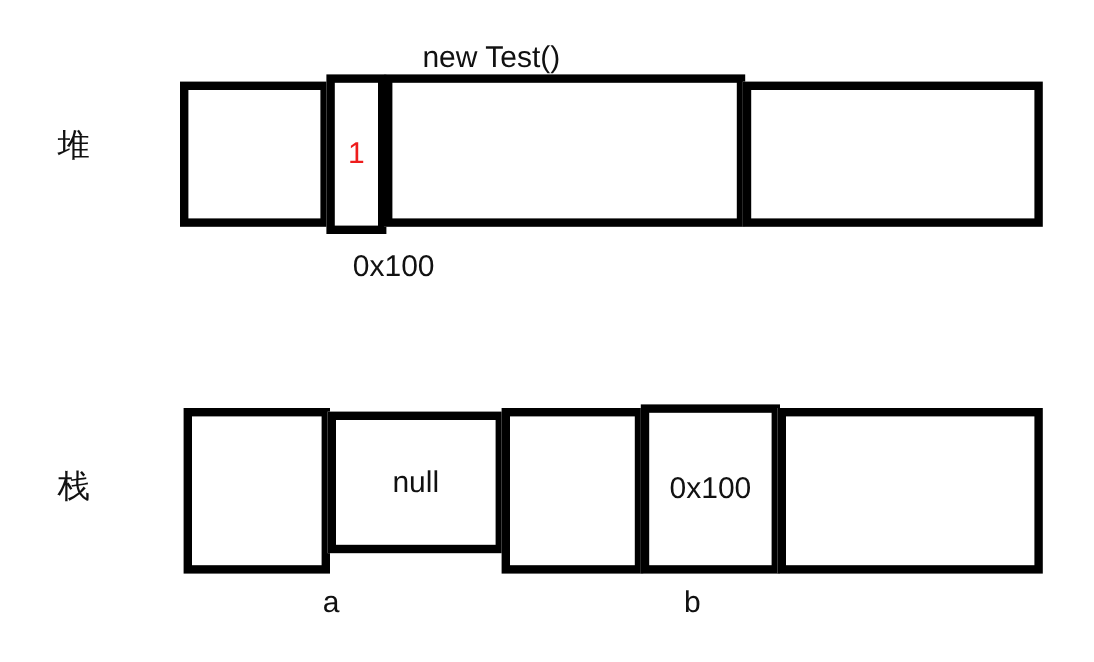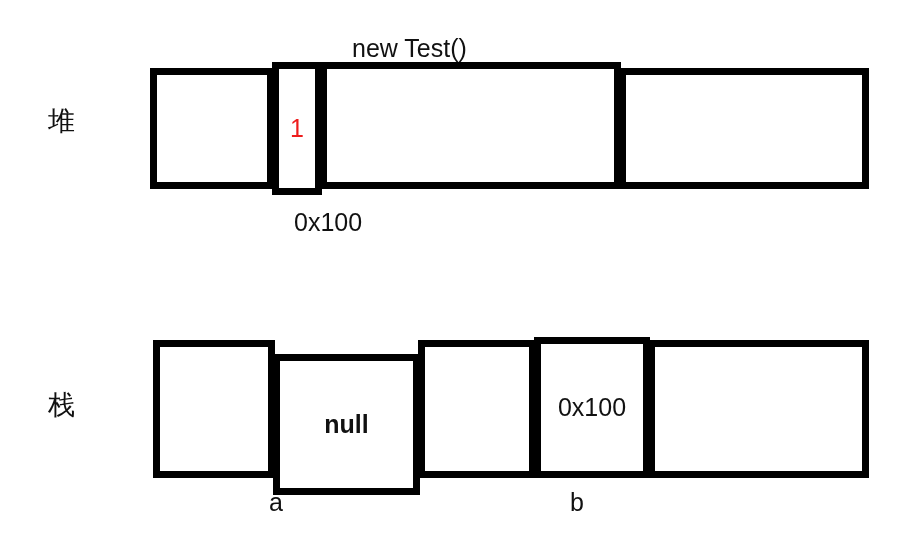--- a/index.html
+++ b/index.html
@@ -102,21 +102,21 @@
   </div>
 
   <div class="abs annot" style="left:294px; top:210px;">0x100</div>
 
   <div class="abs row-label" style="left:48px; top:392px;">栈</div>
 
   <div class="cell" style="left:153px; top:340px; width:122px; height:138px;">
     <span class="cell-text"></span>
   </div>
 
-  <div class="cell" style="left:273px; top:354px; width:147px; height:141px;font-weight:bold;">
+  <div class="cell" style="left:273px; top:343px; width:147px; height:118px;">
     <span class="cell-text">null</span>
   </div>
 
   <div class="cell" style="left:418px; top:340px; width:118px; height:138px;">
     <span class="cell-text"></span>
   </div>
 
   <div class="cell" style="left:534px; top:337px; width:116px; height:141px;">
     <span class="cell-text">0x100</span>
   </div>

